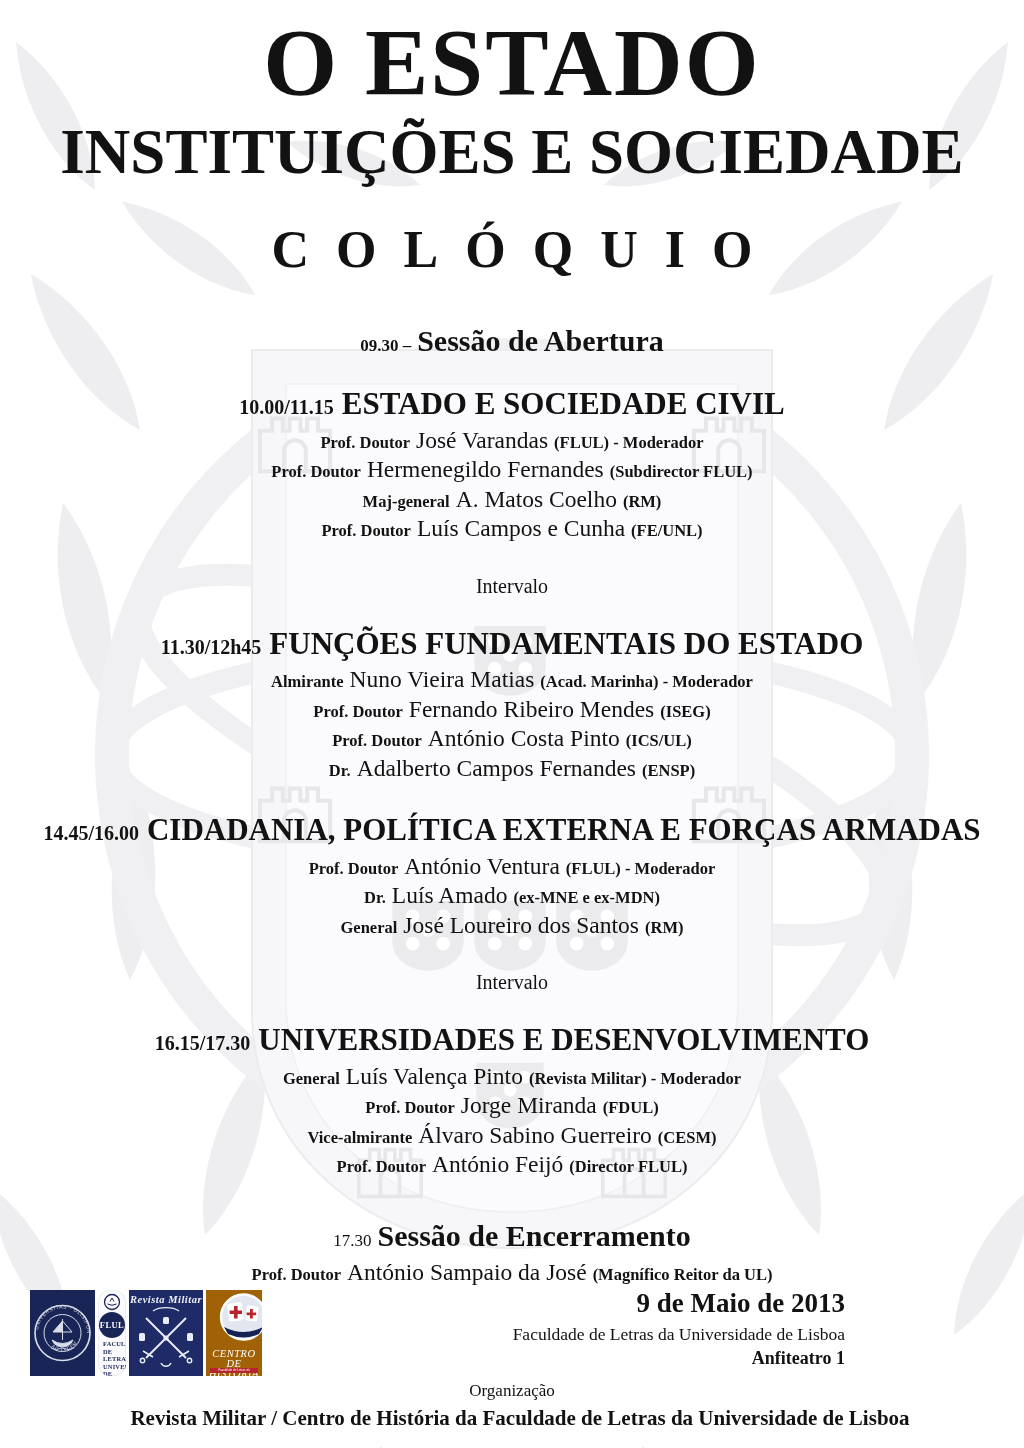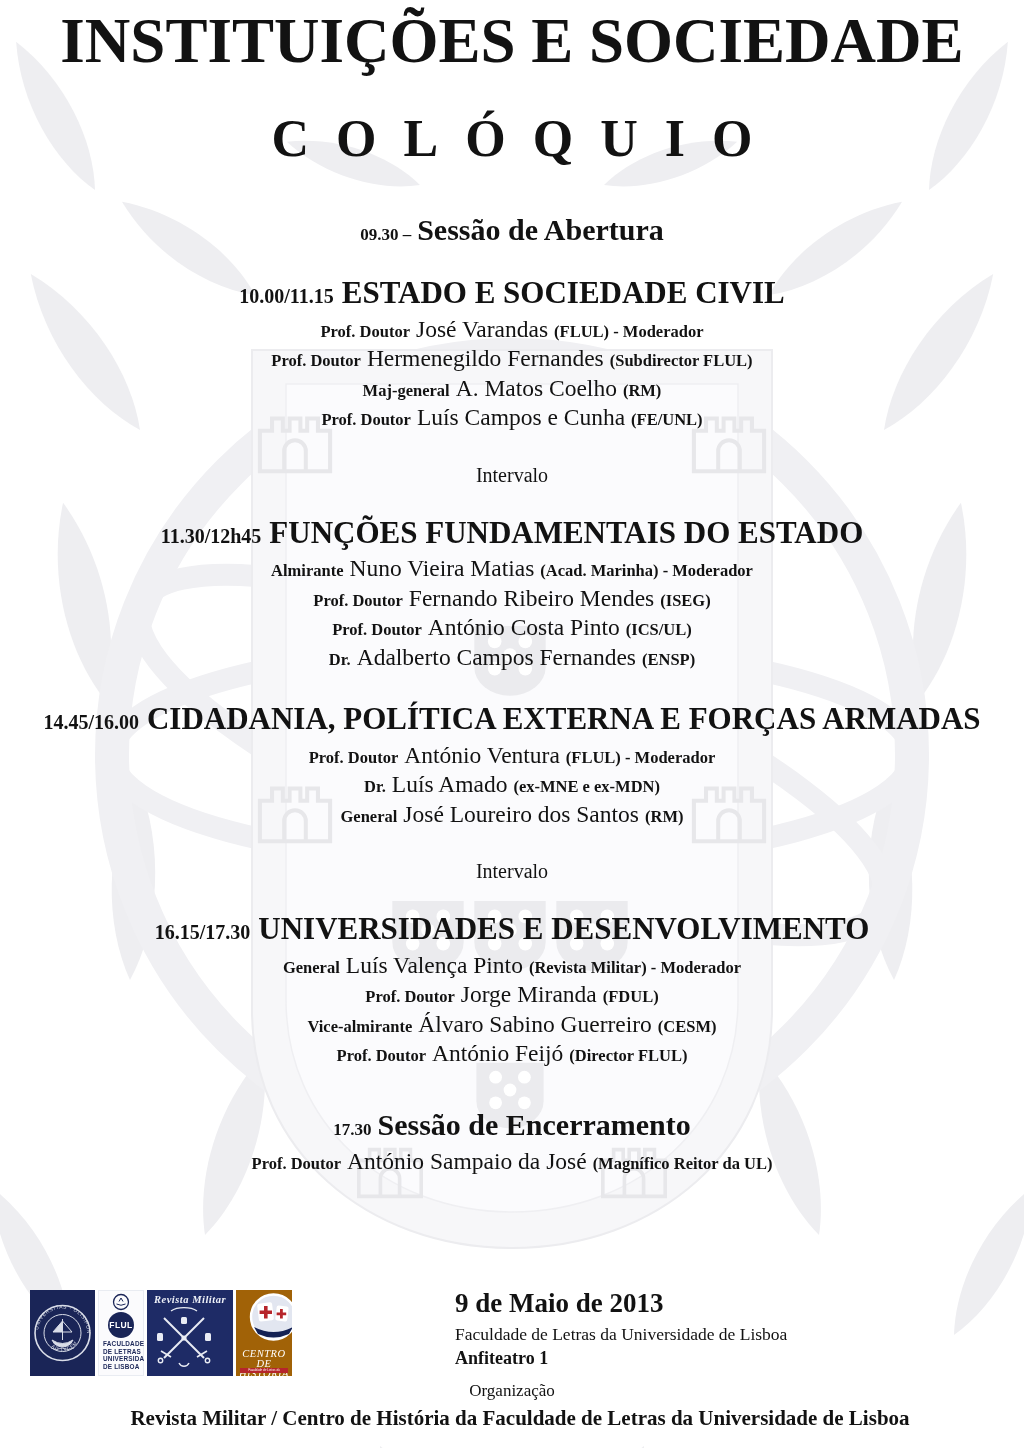--- a/index.html
+++ b/index.html
@@ -18,45 +18,45 @@
   .sess{margin-top:30px;font-family:Liberation Serif, serif;}
   .s-head{line-height:1.05;}
   .s-time{font-size:20px;font-weight:600;margin-right:8px;}
   .s-title{font-size:31px;font-weight:bold;}
   .speakers{margin-top:6px;}
   .spk{line-height:27.5px;white-space:nowrap;}
   .pfx,.sfx{font-size:16.5px;font-weight:600;}
   .nm{font-size:23.5px;font-weight:normal;margin:0 6px;}
   .interval{margin-top:30px;font-size:20px;}
   .closing{margin-top:38px;}
-  .close-time{font-size:17px;font-weight:bold;margin-right:6px;}
+  .close-time{font-size:17px;font-weight:normal;margin-right:6px;}
   .close-label{font-size:30px;font-weight:bold;}
   .close-spk{margin-top:6px;}
   
   .footer-logos{position:absolute;left:30px;top:1290px;display:flex;gap:3px;z-index:2;}
   .logo{height:86px;position:relative;overflow:hidden;}
   .logo-ul{width:65px;background:#1a2557;}
-  .logo-flul{width:46px;background:#fbfbfd;box-shadow:0 0 0 1px #e9ecf2 inset;
-             font-family:Liberation Sans, sans-serif;}
+  .logo-flul{width:28px;background:#fbfbfd;box-shadow:0 0 0 1px #e9ecf2 inset;
+             font-family:Liberation Serif, serif;border-radius:12px;}
   .flul-crest{display:block;margin:3px auto 0;}
   .flul-disc{width:26px;height:26px;border-radius:50%;background:#1a2557;color:#fff;
              margin:1px auto 2px;display:flex;align-items:center;justify-content:center;
              font-size:8.5px;font-weight:bold;letter-spacing:.4px;}
   .flul-lines{color:#1a2557;font-size:6.4px;font-weight:bold;line-height:7.6px;
               text-align:left;padding-left:5px;letter-spacing:.2px;}
-  .logo-rm{width:86px;background:#1e2b66;}
+  .logo-rm{width:74px;background:#1e2b66;}
   .rm-name{color:#eef1f8;font-style:italic;font-size:10.5px;text-align:center;margin-top:4px;
            font-weight:bold;letter-spacing:.5px;}
   .logo-ch{width:56px;background:#a16207;font-family:"Liberation Serif",serif;font-style:italic;}
   .ch-name{color:#fff;font-variant:small-caps;font-size:10.5px;line-height:10px;text-align:center;
            letter-spacing:.5px;margin-top:1px;}
   .ch-strip{position:absolute;left:4px;right:4px;bottom:3px;height:5px;background:#b6252b;
             color:#fff;font-size:3px;line-height:5px;text-align:center;overflow:hidden;
             font-family:"Liberation Sans",sans-serif;}
-  .footer-date{position:absolute;left:455px;top:1289px;width:390px;text-align:left;z-index:2;}
+  .footer-date{position:absolute;left:455px;top:1289px;width:390px;text-align:right;z-index:2;}
   .f-date{font-size:27px;font-weight:bold;line-height:1.1;}
   .f-venue{font-size:17.5px;margin-top:5px;}
   .f-room{font-size:18px;font-weight:bold;margin-top:3px;}
   .footer-org{position:absolute;left:0;right:0;top:1381px;text-align:center;z-index:2;}
   .f-orglabel{font-size:17px;}
   .f-orgline{font-size:21px;font-weight:bold;margin-top:5px;margin-left:16px;}
 </style>
 </head>
 <body>
 
@@ -120,20 +120,21 @@
       <use href="#quina" transform="translate(510,655) scale(1.7)"></use>
       <use href="#quina" transform="translate(428,930) scale(1.7)"></use>
       <use href="#quina" transform="translate(510,930) scale(1.7)"></use>
       <use href="#quina" transform="translate(592,930) scale(1.7)"></use>
       <use href="#quina" transform="translate(510,1090) scale(1.6)"></use>
     </g>
   </svg>
 
   <div class="content">
 
+    <div class="t1">O ESTADO</div>
     <div class="t2">INSTITUIÇÕES E SOCIEDADE</div>
     <div class="t3">COLÓQUIO</div>
 
     <div class="open-line">
       <span class="open-time">09.30 –</span><span class="open-label">Sessão de Abertura</span>
     </div>
 
     <section class="sess">
       <div class="s-head">
         <span class="s-time">10.00/11.15</span><span class="s-title">ESTADO E SOCIEDADE CIVIL</span>

